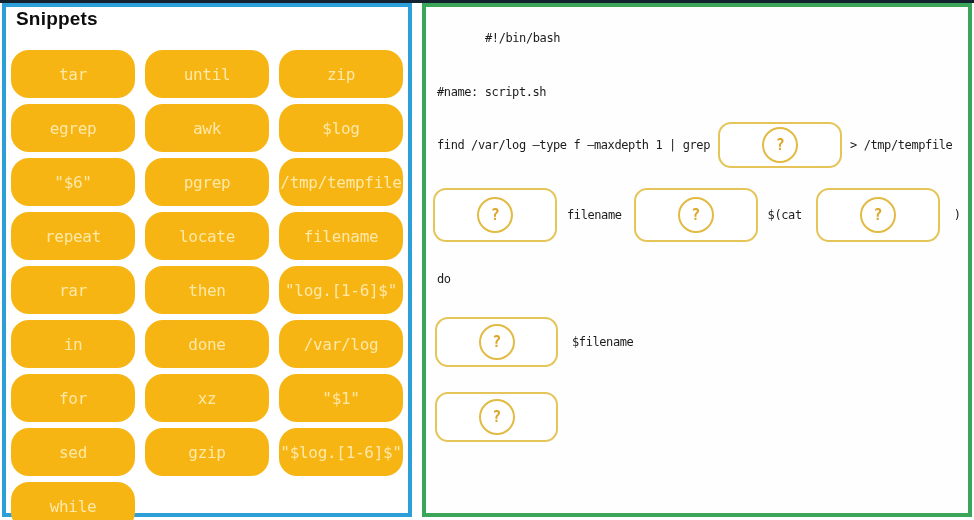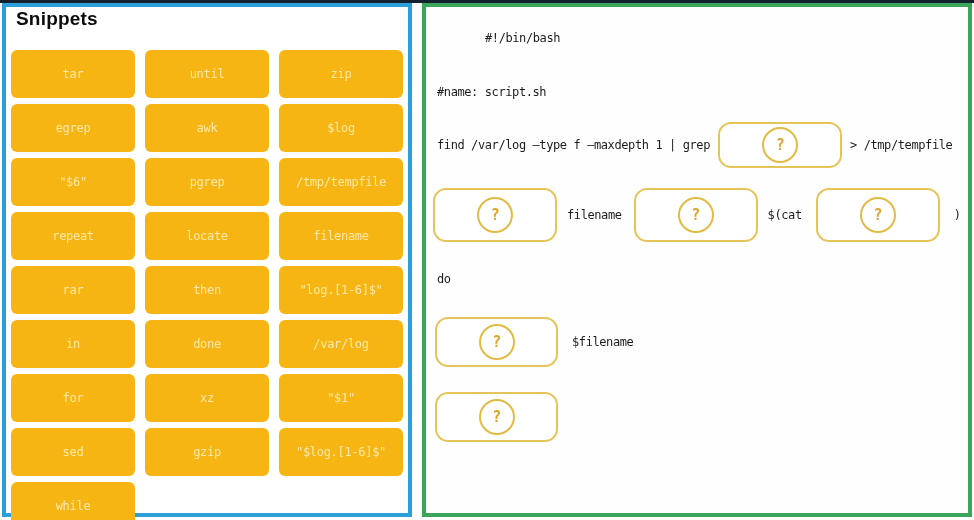--- a/index.html
+++ b/index.html
@@ -7,23 +7,23 @@
          font-family:"DejaVu Sans Mono","Liberation Mono",monospace;}
   .top-line{position:absolute;left:0;top:0;width:974px;height:3px;background:#13222e;}
 
   
   .panel-left{position:absolute;left:2px;top:3px;width:402px;height:506px;
               border:4px solid #2d9fd8;background:#ffffff;}
   .snippets-title{margin:1px 0 20px 10px;font-family:"Liberation Sans","DejaVu Sans",sans-serif;
                   font-weight:bold;font-size:19px;line-height:22px;color:#0d0d0d;letter-spacing:0.2px;}
   .snippet-grid{display:grid;grid-template-columns:repeat(3,124px);gap:6px 10px;
                 padding:0 0 0 5px;}
-  .snippet-btn{height:48px;background:#f6b513;border-radius:6px;display:flex;
+  .snippet-btn{height:48px;background:#f6b513;border-radius:18px;display:flex;
                align-items:center;justify-content:center;color:#ffe8a8;
-               font-size:12px;letter-spacing:-0.3px;cursor:grab;text-align:center;}
+               font-size:16px;letter-spacing:-0.3px;cursor:grab;text-align:center;}
 
   
   .panel-right{position:absolute;left:422px;top:3px;width:542px;height:506px;
                border:4px solid #3ba65a;background:#fefefe;}
   .code-row{position:absolute;display:flex;align-items:center;white-space:pre;
             font-size:12px;letter-spacing:-0.4px;color:#1c1c1c;}
   .zone{background:#ffffff;border:2px solid #e5c559;border-radius:13px;
         display:flex;align-items:center;justify-content:center;box-sizing:border-box;cursor:pointer;}
   .zone-w{width:124px;height:46px;}
   .zone-t{width:124px;height:54px;}

